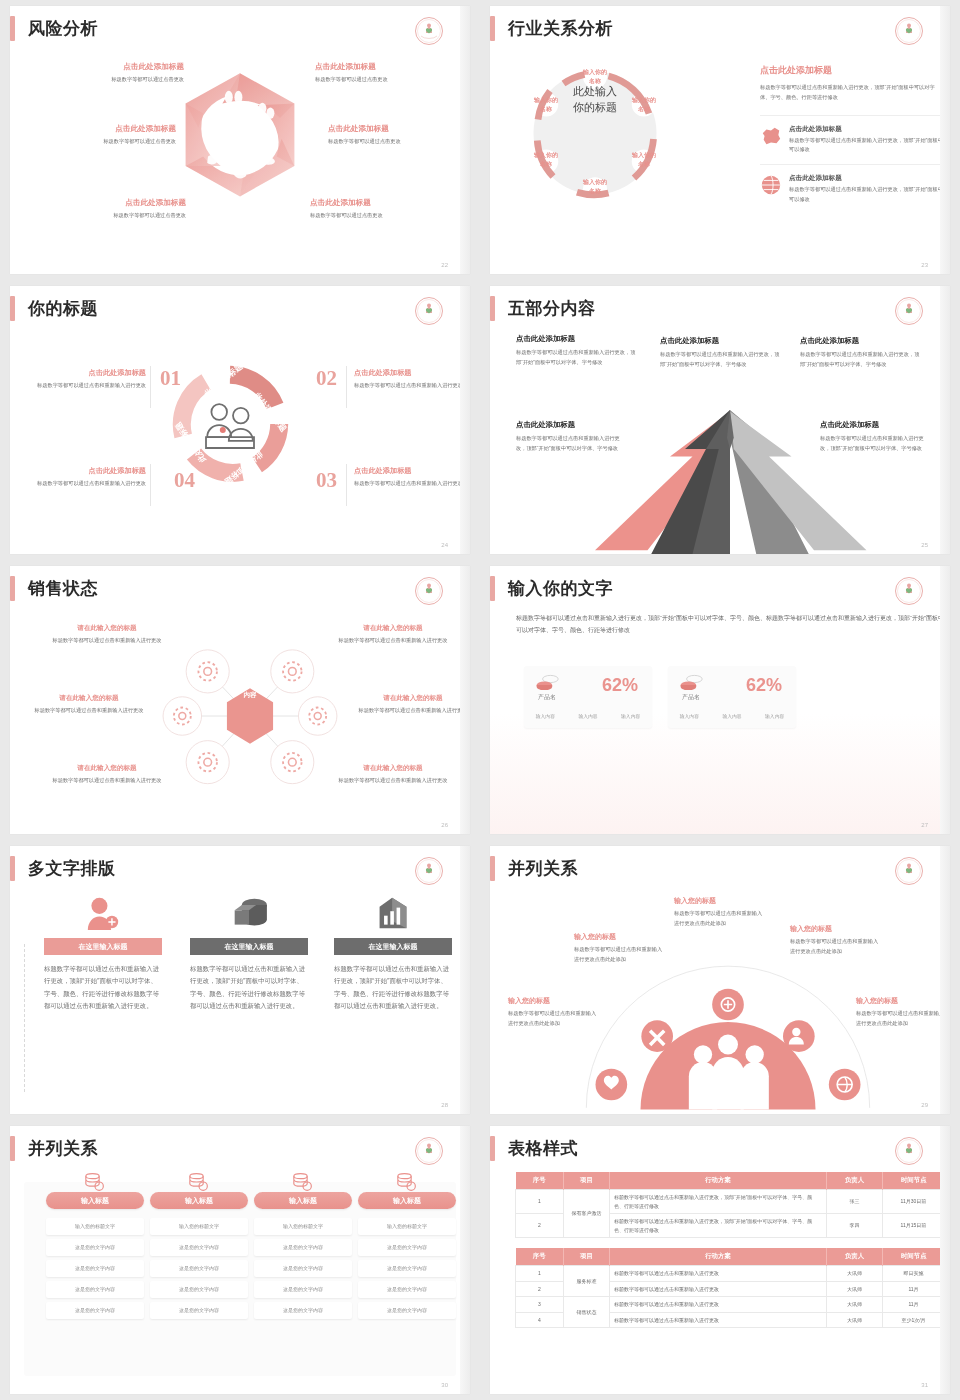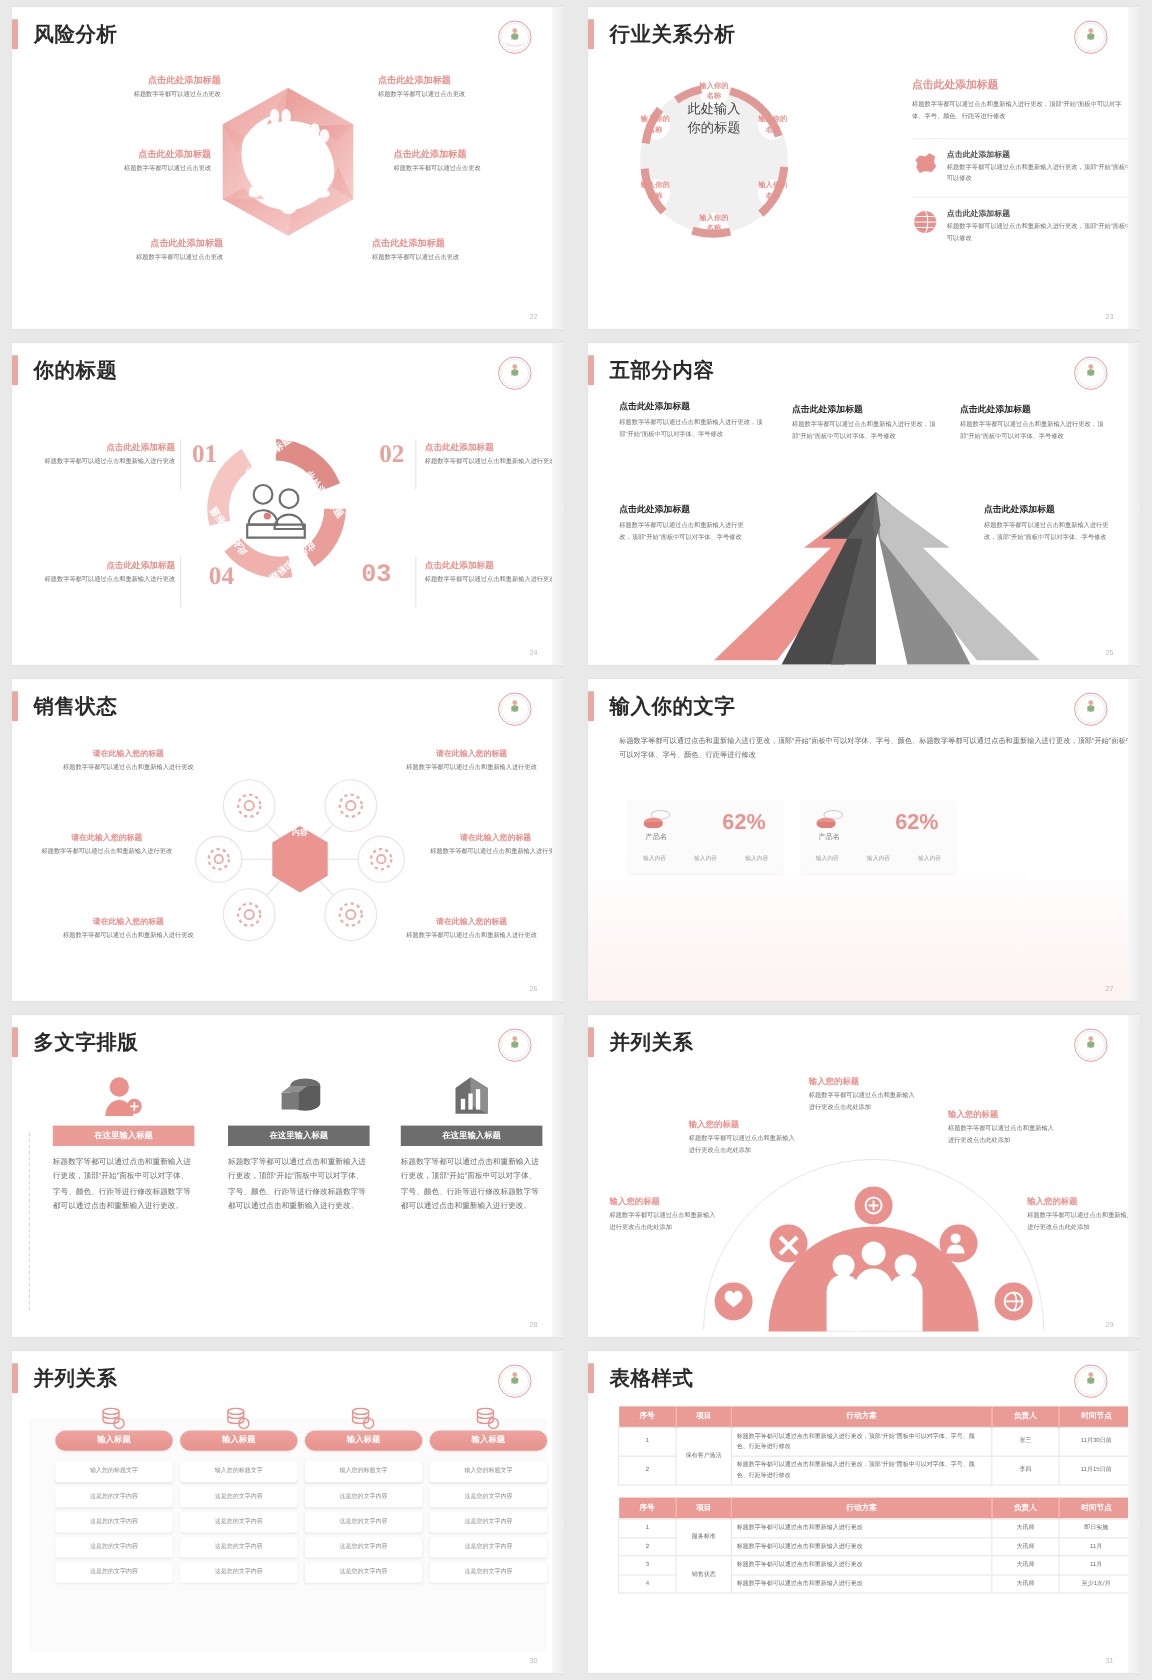--- a/index.html
+++ b/index.html
@@ -292,21 +292,21 @@
   <div class="side" style="left:24px;top:180px;text-align:right;">
     <div class="ttl t-pink">点击此处添加标题</div>
     <div class="tiny t-body">标题数字等都可以通过点击和重新输入进行更改</div>
   </div>
   <div class="vline" style="left:140px;top:80px;height:42px;"></div>
   <div class="vline" style="left:140px;top:178px;height:42px;"></div>
   <div class="vline" style="left:336px;top:80px;height:42px;"></div>
   <div class="vline" style="left:336px;top:178px;height:42px;"></div>
   <div class="num" style="left:150px;top:80px;">01</div>
   <div class="num" style="left:306px;top:80px;">02</div>
-  <div class="num" style="left:291px;top:182px;font-family:Liberation Mono, monospace;">03</div>
+  <div class="num" style="left:306px;top:182px;">03</div>
   <div class="num" style="left:140px;top:182px;margin-left:24px;">04</div>
   <div class="pgno">24</div>
  </div>
 </div>
 
 <div class="cell">
  <div class="slide s4">
   <div class="sl-head">
     <div class="bar"></div>
     <div class="sl-title">五部分内容</div>

